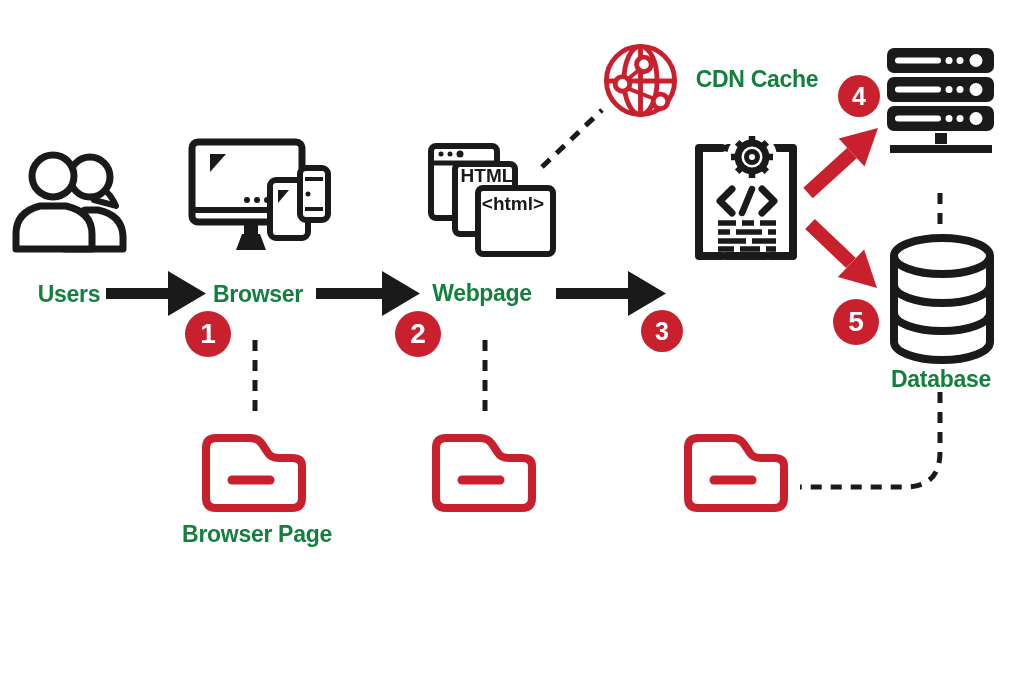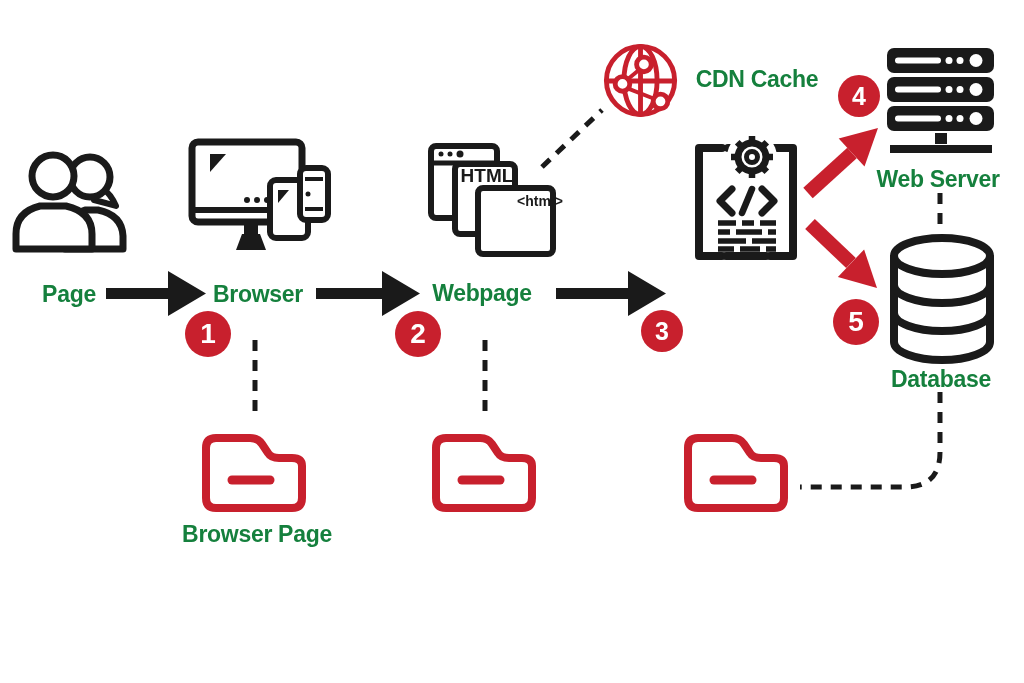--- a/index.html
+++ b/index.html
@@ -88,21 +88,21 @@
       <rect x="3" y="3" width="66" height="72" rx="5" fill="#ffffff" stroke="#1a1a1a" stroke-width="6"></rect>
       <circle cx="13" cy="11" r="2.5" fill="#1a1a1a"></circle>
       <circle cx="22" cy="11" r="2.5" fill="#1a1a1a"></circle>
       <circle cx="32" cy="11" r="3.5" fill="#1a1a1a"></circle>
       <line x1="3" y1="20" x2="69" y2="20" stroke="#1a1a1a" stroke-width="5"></line>
       <rect x="27" y="21" width="60" height="70" rx="5" fill="#ffffff" stroke="#1a1a1a" stroke-width="6"></rect>
       <rect x="50" y="45" width="75" height="66" rx="5" fill="#ffffff" stroke="#1a1a1a" stroke-width="6"></rect>
     </svg>
   </div>
   <div class="inner-text" style="left:487px;top:165px;font-size:19px;">HTML</div>
-  <div class="inner-text" style="left:513px;top:193px;font-size:14px;margin-left:27px;">&lt;html&gt;</div>
+  <div class="inner-text" style="left:513px;top:193px;font-size:19px;">&lt;html&gt;</div>
 
   <div class="icon" style="left:602px;top:42px;">
     <svg width="78" height="78" viewBox="0 0 80 80">
       <g fill="none" stroke="#c8202d" stroke-width="5">
         <circle cx="39.5" cy="39.5" r="35"></circle>
         <line x1="5" y1="40" x2="75" y2="40"></line>
         <ellipse cx="39.5" cy="39.5" rx="17" ry="35"></ellipse>
         <line x1="39.5" y1="5" x2="39.5" y2="75"></line>
         <line x1="40" y1="27" x2="23" y2="41" stroke-width="4"></line>
         <line x1="25" y1="47" x2="58" y2="60" stroke-width="4"></line>
@@ -213,21 +213,20 @@
       </g>
     </svg>
   </div>
 
   <div class="badge b46" style="left:185px;top:311px;">1</div>
   <div class="badge b46" style="left:395px;top:311px;">2</div>
   <div class="badge b42" style="left:641px;top:310px;">3</div>
   <div class="badge b42" style="left:838px;top:75px;">4</div>
   <div class="badge b46" style="left:833px;top:299px;">5</div>
 
-  <div class="node-label" style="left:69px;top:281px;">Page</div>
+  <div class="node-label" style="left:69px;top:281px;">Users</div>
   <div class="node-label" style="left:258px;top:281px;">Browser</div>
   <div class="node-label" style="left:482px;top:280px;">Webpage</div>
   <div class="node-label" style="left:757px;top:66px;">CDN Cache</div>
-  <div class="node-label" style="left:938px;top:166px;">Web Server</div>
   <div class="node-label" style="left:941px;top:366px;">Database</div>
   <div class="node-label" style="left:257px;top:521px;">Browser Page</div>
 
 </div>
 
 </body></html>

